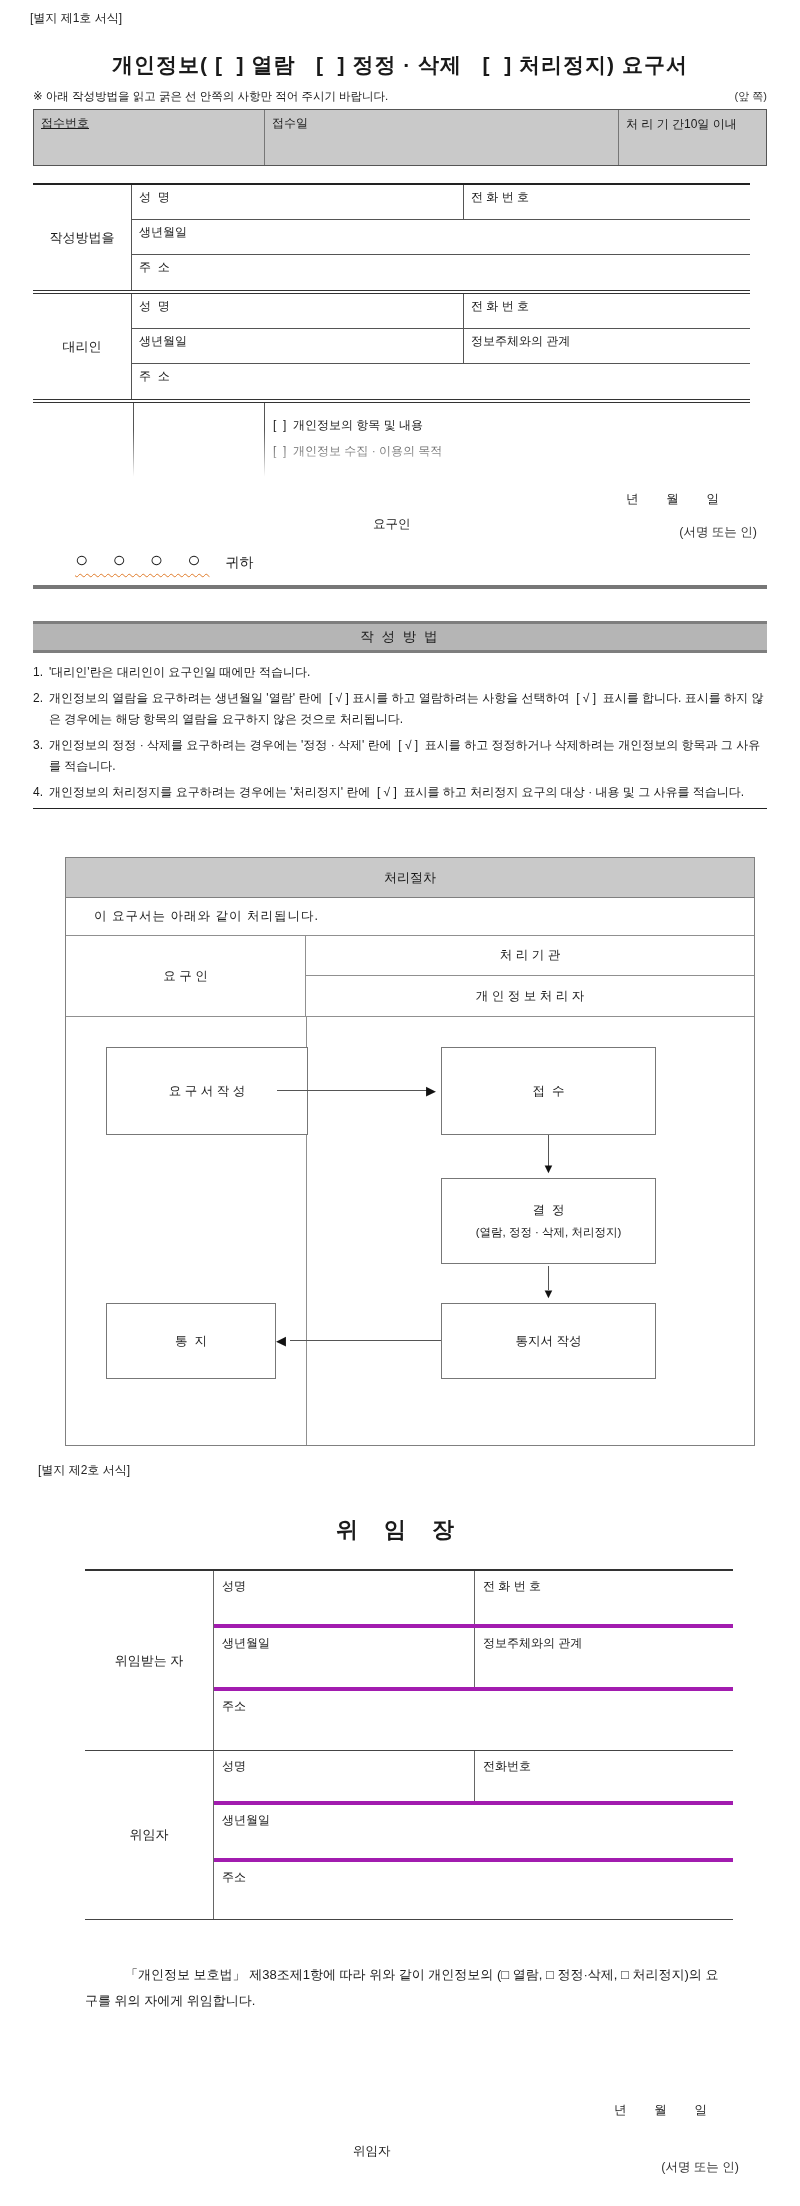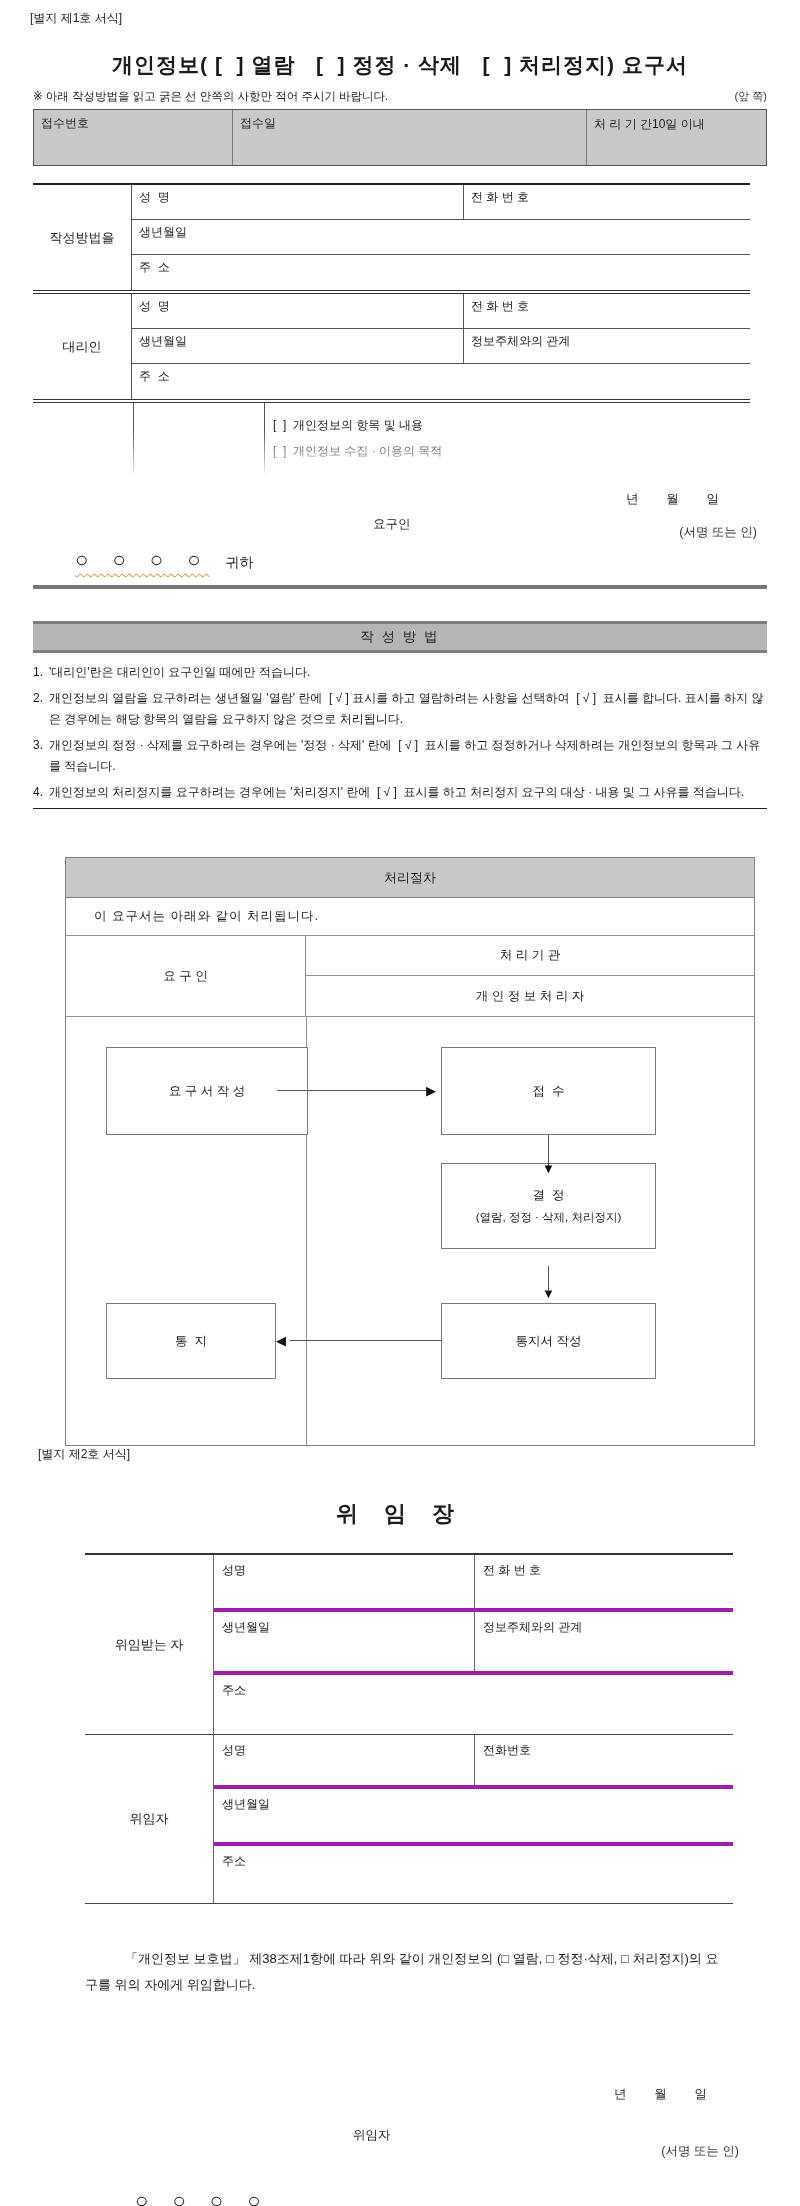--- a/index.html
+++ b/index.html
@@ -15,21 +15,21 @@
   .attach-label { font-size: 12px; color: #222; margin-left: -3px; }
 
   .f1-title { text-align: center; font-size: 21px; font-weight: bold; letter-spacing: 1px; margin-top: 24px; }
 
   .note-row { display: flex; justify-content: space-between; align-items: flex-end; margin-top: 10px; font-size: 11.5px; }
   .note-row .side { font-size: 11px; color: #333; }
 
   
   .receipt { display: flex; margin-top: 5px; border: 1px solid #555; background: #c9c9c9; height: 57px; font-size: 12px; }
   .receipt .cell { padding: 5px 7px; }
-  .receipt .c1 { width: 199px; border-right: 1px solid #777; }
+  .receipt .c1 { width: 231px; border-right: 1px solid #777; text-decoration: underline; }
   .receipt .c2 { width: 354px; border-right: 1px solid #777; }
   .receipt .c3 { flex: 1; display: flex; }
   .receipt .pp-label { width: 58px; line-height: 19px; }
   .receipt .pp-value { line-height: 19px; }
 
   
   .ftable { margin-top: 17px; width: 717px; border-top: 2px solid #222; font-size: 12px; }
   .fgroup { display: flex; border-bottom: 4px double #333; }
   .fgroup .glabel { width: 98px; display: flex; align-items: center; justify-content: center; font-size: 13px; }
   .fgroup .grows { flex: 1; border-left: 1px solid #555; }
@@ -86,21 +86,21 @@
   .proc-col-left { width: 240px; border-right: 1px solid #909090; display: flex; align-items: center; justify-content: center; font-size: 12.5px; }
   .proc-col-right { flex: 1; }
   .proc-col-right .r1 { height: 40px; border-bottom: 1px solid #909090; display: flex; align-items: center; justify-content: center; font-size: 12.5px; }
   .proc-col-right .r2 { height: 40px; display: flex; align-items: center; justify-content: center; font-size: 12.5px; }
   .proc-flow { position: relative; height: 428px; }
   .proc-divider { position: absolute; left: 240px; top: 0; width: 1px; height: 100%; background: #909090; }
   .fbox { position: absolute; border: 1px solid #777; background: #fff; display: flex; flex-direction: column; align-items: center; justify-content: center; font-size: 12.5px; }
   .fbox .sub { font-size: 11.5px; margin-top: 6px; }
   .box-write { left: 40px; top: 30px; width: 202px; height: 88px; }
   .box-receive { left: 375px; top: 30px; width: 215px; height: 88px; }
-  .box-decide { left: 375px; top: 146px; width: 215px; height: 86px; }
+  .box-decide { left: 375px; top: 161px; width: 215px; height: 86px; }
   .box-nwrite { left: 375px; top: 286px; width: 215px; height: 76px; }
   .box-notice { left: 40px; top: 286px; width: 170px; height: 76px; }
   .flow-line { position: absolute; background: #555; }
   .lh1 { left: 211px; top: 73px; width: 152px; height: 1px; }
   .lv1 { left: 482px; top: 118px; width: 1px; height: 31px; }
   .lv2 { left: 482px; top: 249px; width: 1px; height: 24px; }
   .lh2 { left: 224px; top: 323px; width: 151px; height: 1px; }
   .arrowhead { position: absolute; font-size: 13px; color: #111; line-height: 1; }
   .ah-right { left: 360px; top: 67px; }
   .ah-down1 { left: 476px; top: 145px; }
@@ -267,21 +267,21 @@
       <span class="arrowhead ah-right">▶</span>
       <div class="flow-line lv1"></div>
       <span class="arrowhead ah-down1">▼</span>
       <div class="flow-line lv2"></div>
       <span class="arrowhead ah-down2">▼</span>
       <div class="flow-line lh2"></div>
       <span class="arrowhead ah-left">◀</span>
     </div>
   </div>
 
-  <div class="attach-label pre" style="padding-left:8px;">[별지 제2호 서식]</div>
+  <div class="attach-label pre" style="margin-top:16px;padding-left:8px;">[별지 제2호 서식]</div>
 
   <div class="f2-title pre">위 임 장</div>
 
   <div class="wtable">
 
     <div class="wgroup">
       <div class="wlabel pre">위임받는 자</div>
       <div class="wrows">
         <div class="wrow wr-h1">
           <div class="wc wc1 pre">성명</div>

